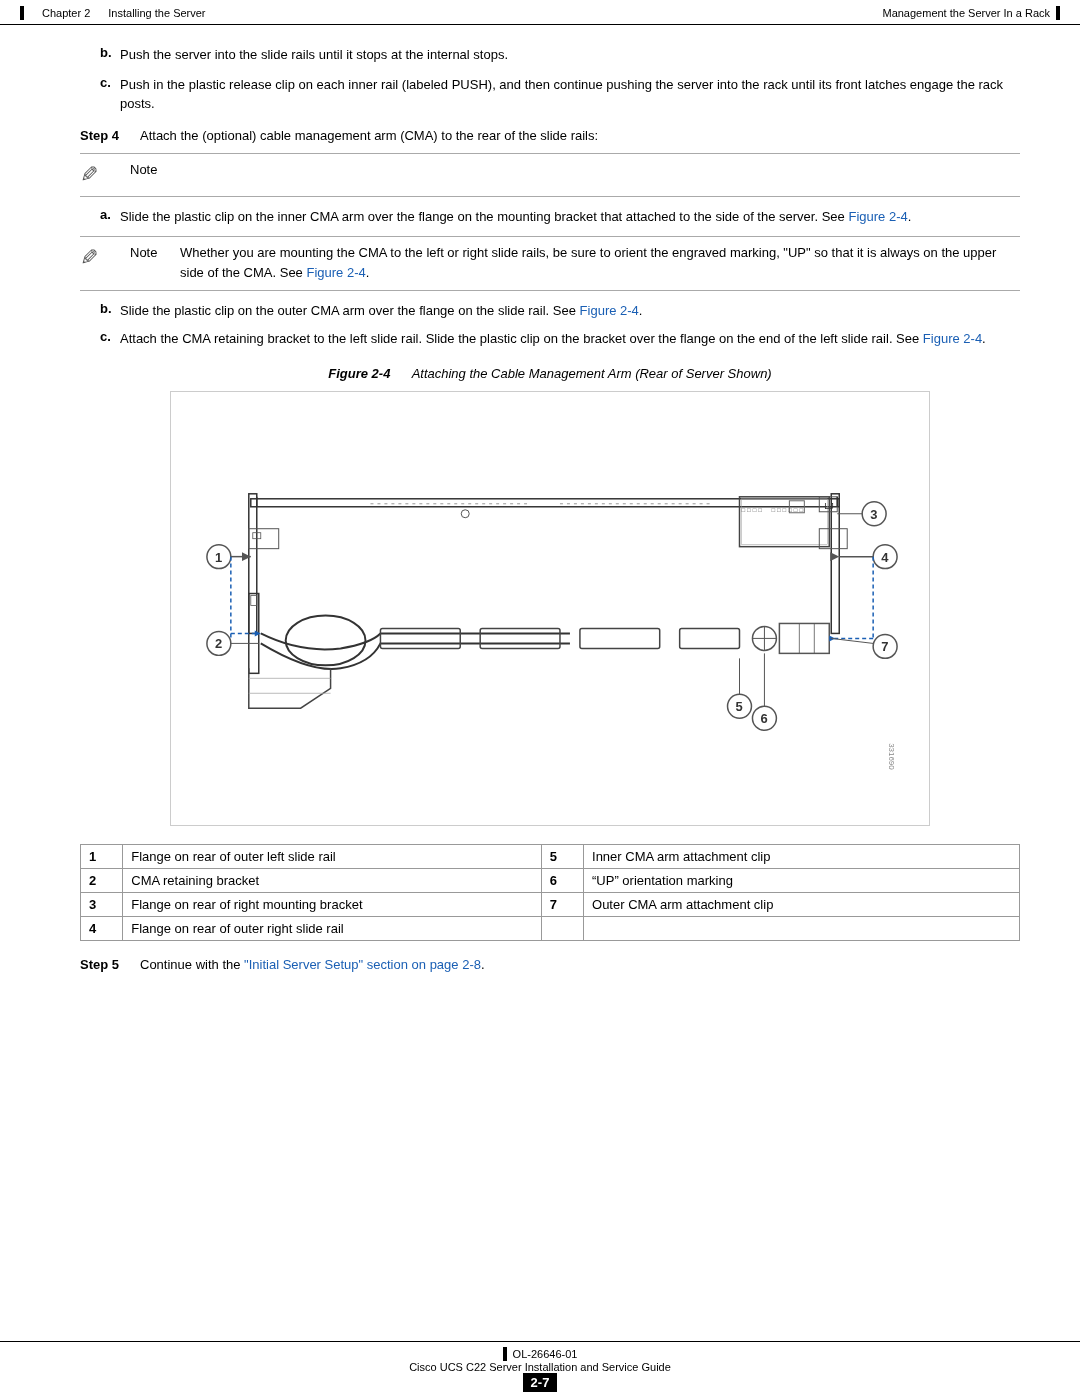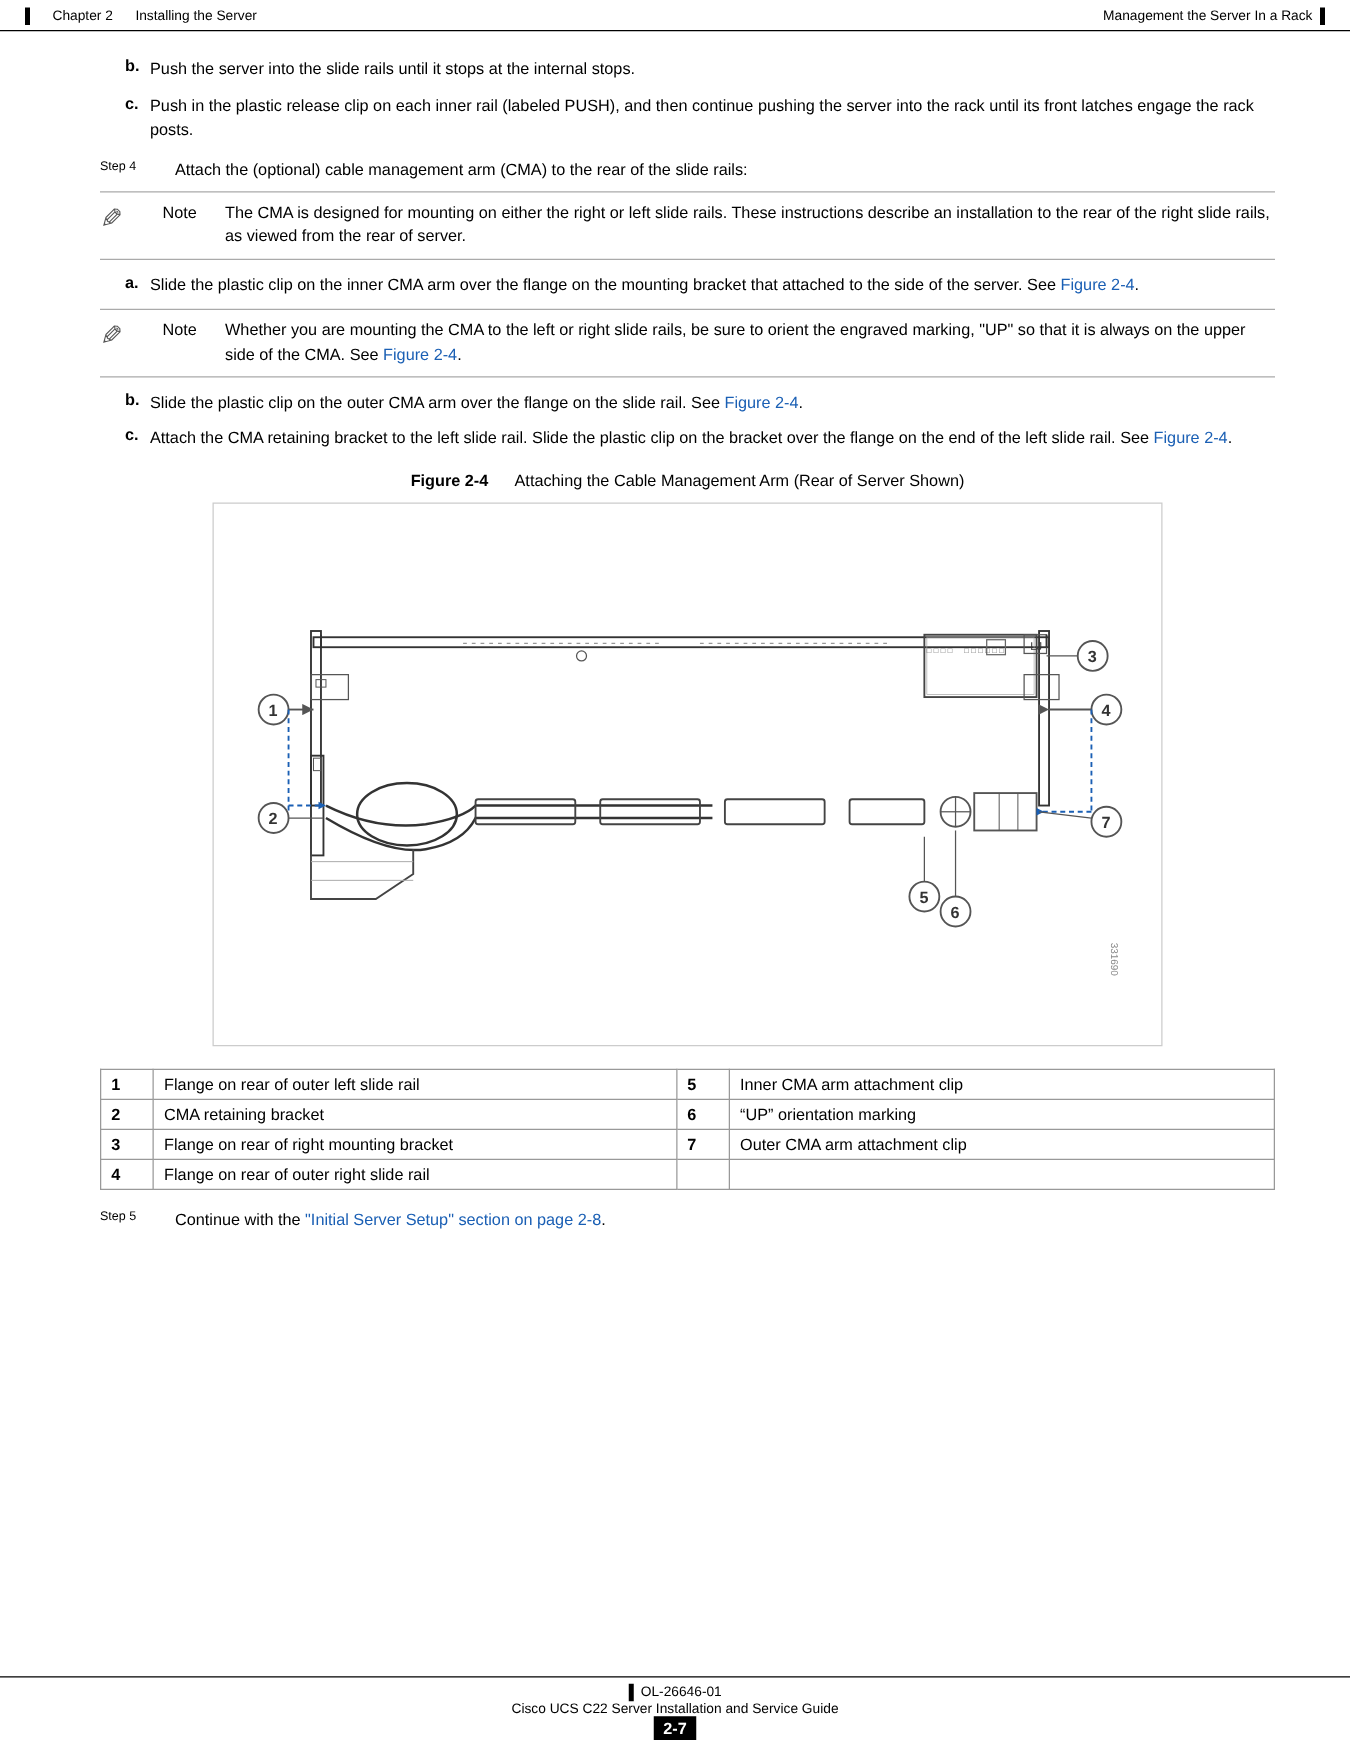--- a/index.html
+++ b/index.html
@@ -50,23 +50,23 @@
       padding: 20px 60px 20px 80px;
     }
 
     
     .step-row {
       display: flex;
       margin-bottom: 10px;
       margin-top: 10px;
     }
     .step-label {
-      font-weight: normal;
+      font-weight: bold;
       min-width: 60px;
-      font-size: 10px;
+      font-size: 13px;
     }
     .step-content {
       flex: 1;
     }
 
     
     .letter-item {
       display: flex;
       margin-bottom: 8px;
     }
@@ -122,20 +122,21 @@
       color: #1a5fb4;
       text-decoration: none;
     }
 
     
     .figure-section {
       margin: 18px 0;
     }
     .figure-caption {
       text-align: center;
+      font-style: italic;
       font-size: 13px;
       margin-bottom: 10px;
     }
     .figure-caption-num {
       font-weight: bold;
     }
 
     
     .figure-diagram {
       border: 1px solid #ccc;
@@ -248,21 +249,20 @@
     <span class="step-content">Attach the (optional) cable management arm (CMA) to the rear of the slide rails:</span>
   </div>
 
   <div class="note-container">
     <div class="note-icon-col">
       <span class="note-pencil">✎</span>
     </div>
     <div class="note-label-col">
       <span>Note</span>
     </div>
-    <div class="note-text-col">The CMA is designed for mounting on either the right or left slide rails. These instructions describe an installation to the rear of the right slide rails, as viewed from the rear of server.</div>
   </div>
   <hr class="note-divider">
 
   <div class="letter-item" style="margin-bottom:10px; margin-left:20px;">
     <span class="letter-label">a.</span>
     <span class="letter-content">
       <span>Slide the plastic clip on the inner CMA arm over the flange on the mounting bracket that attached to the side of the server. See </span><a class="link">Figure 2-4</a><span>.</span>
     </span>
   </div>
 

